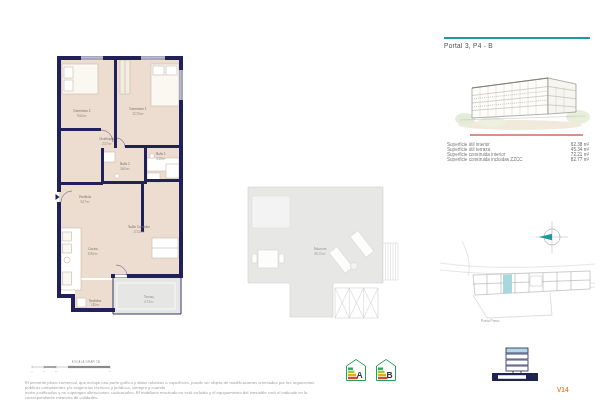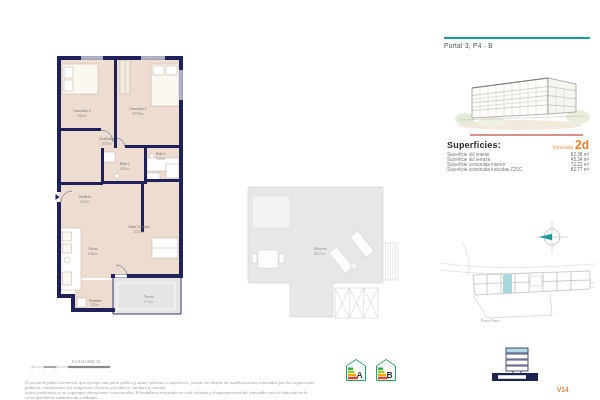--- a/index.html
+++ b/index.html
@@ -202,27 +202,20 @@
     <g stroke="#b5b5b2" stroke-width="0.8" stroke-dasharray="1,1">
       <line x1="22" y1="29" x2="98" y2="21"></line>
         <line x1="22" y1="37" x2="98" y2="30"></line>
     </g>
     <line x1="10" y1="50" x2="135" y2="46" stroke="#b0b0ad" stroke-width="0.4"></line>
   </svg>
 
   <div class="abs rule-red"></div>
 
   <div class="abs sup-block">
-    <div class="sup-head">
-      <span class="sup-title">Superficies:</span>
-      <span class="vivienda">
-        <span class="lbl">Vivienda</span>
-        <span class="typ">2d</span>
-      </span>
-    </div>
     <div class="sup-rows">
       <div class="sup-row">
         <span>Superficie útil interior</span>
         <span class="val">62.38 m²</span>
       </div>
       <div class="sup-row">
         <span>Superficie útil terraza</span>
         <span class="val">45.34 m²</span>
       </div>
       <div class="sup-row">

